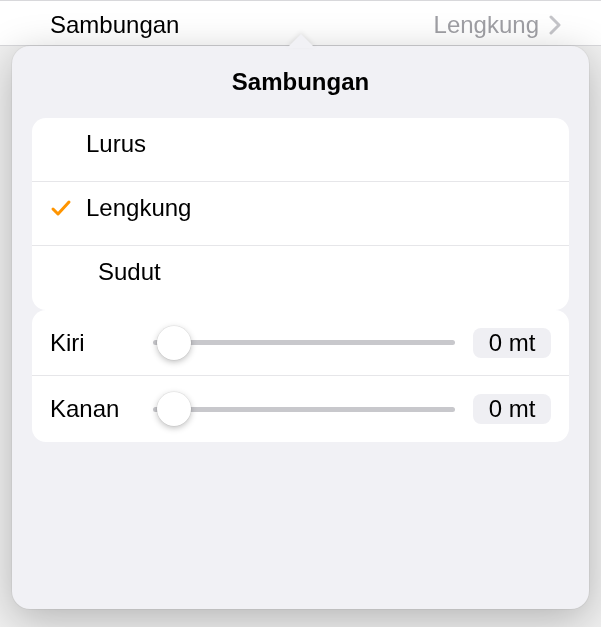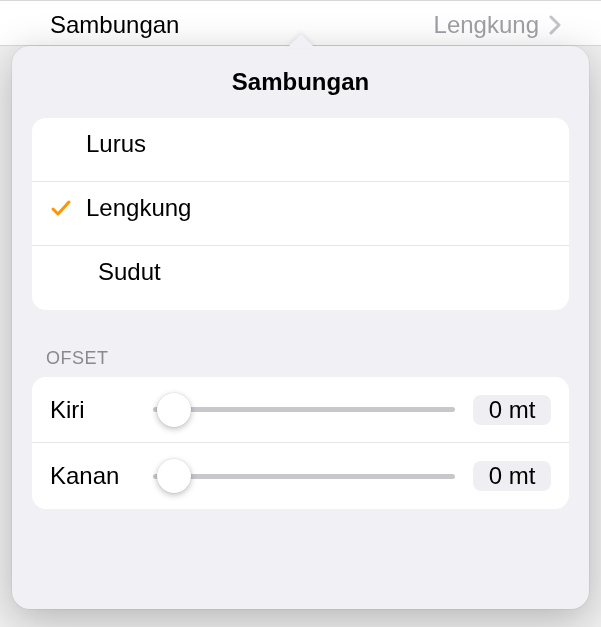--- a/index.html
+++ b/index.html
@@ -194,21 +194,20 @@
         </svg>
       </span>
       <span class="option-label">Lengkung</span>
     </div>
     <div class="option-item">
       <span class="option-check"></span>
       <span class="option-label">Sudut</span>
     </div>
   </div>
 
-  <div class="section-header">OFSET</div>
 
   <div class="slider-list">
     <div class="slider-row">
       <span class="slider-label">Kiri</span>
       <div class="slider-track-wrap">
         <div class="slider-track"></div>
         <div class="slider-thumb" style="left:7%"></div>
       </div>
       <div class="value-badge">0 mt</div>
     </div>

